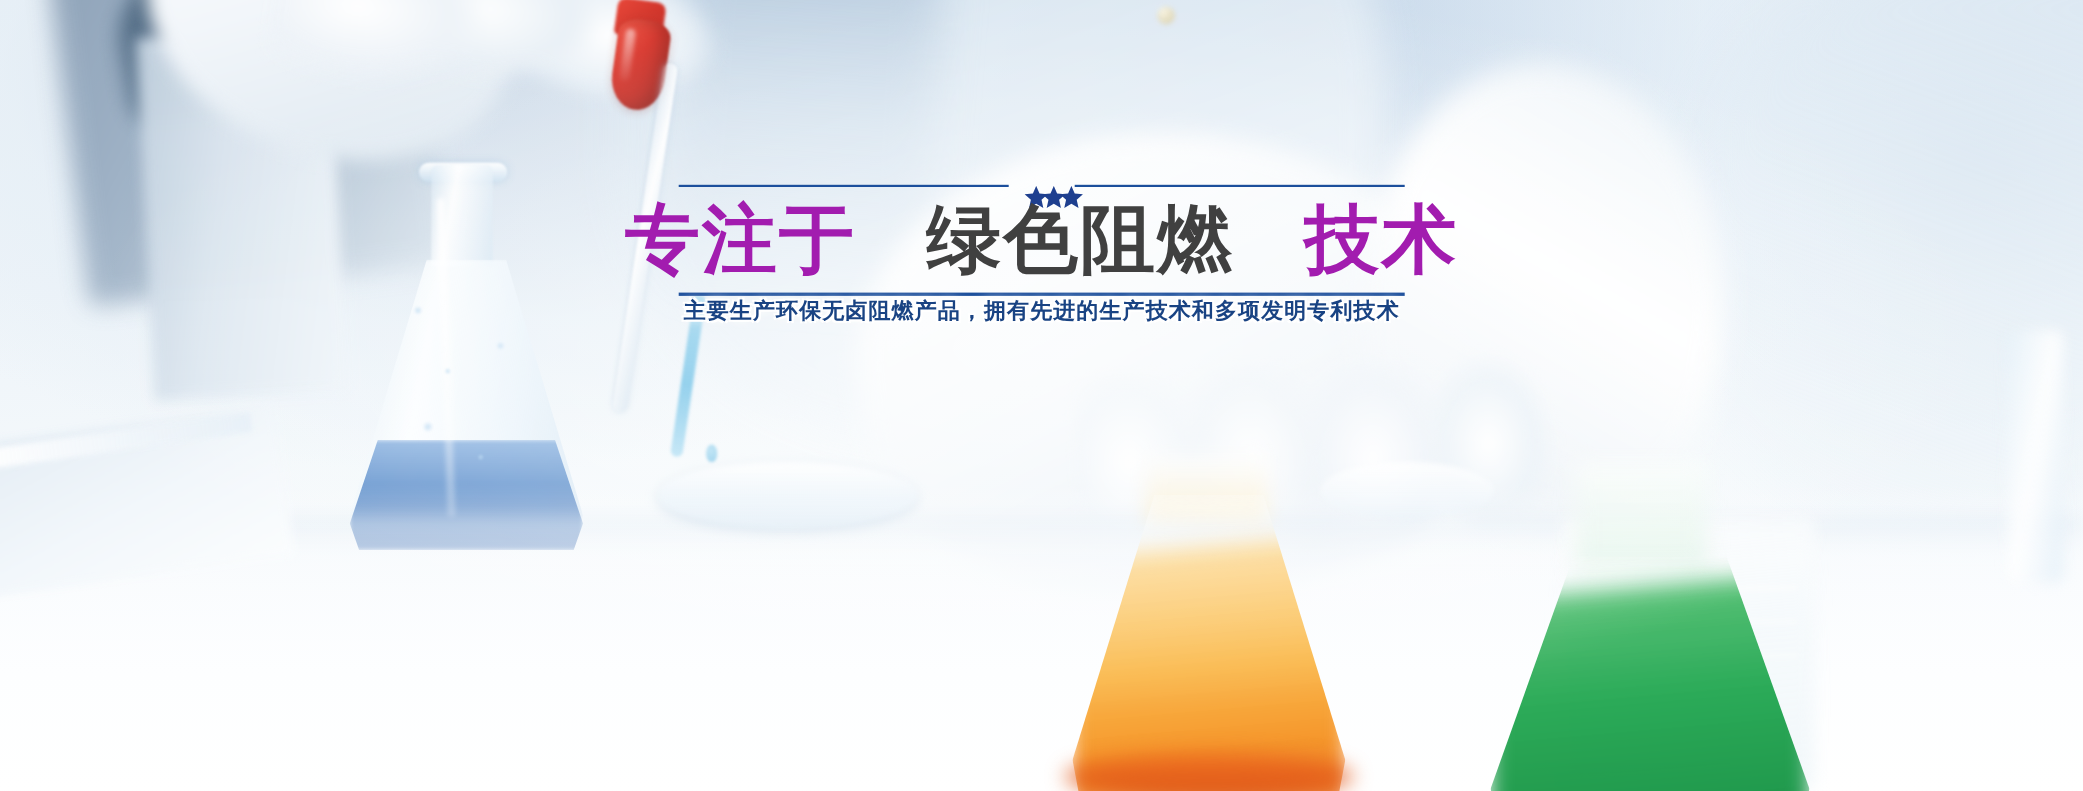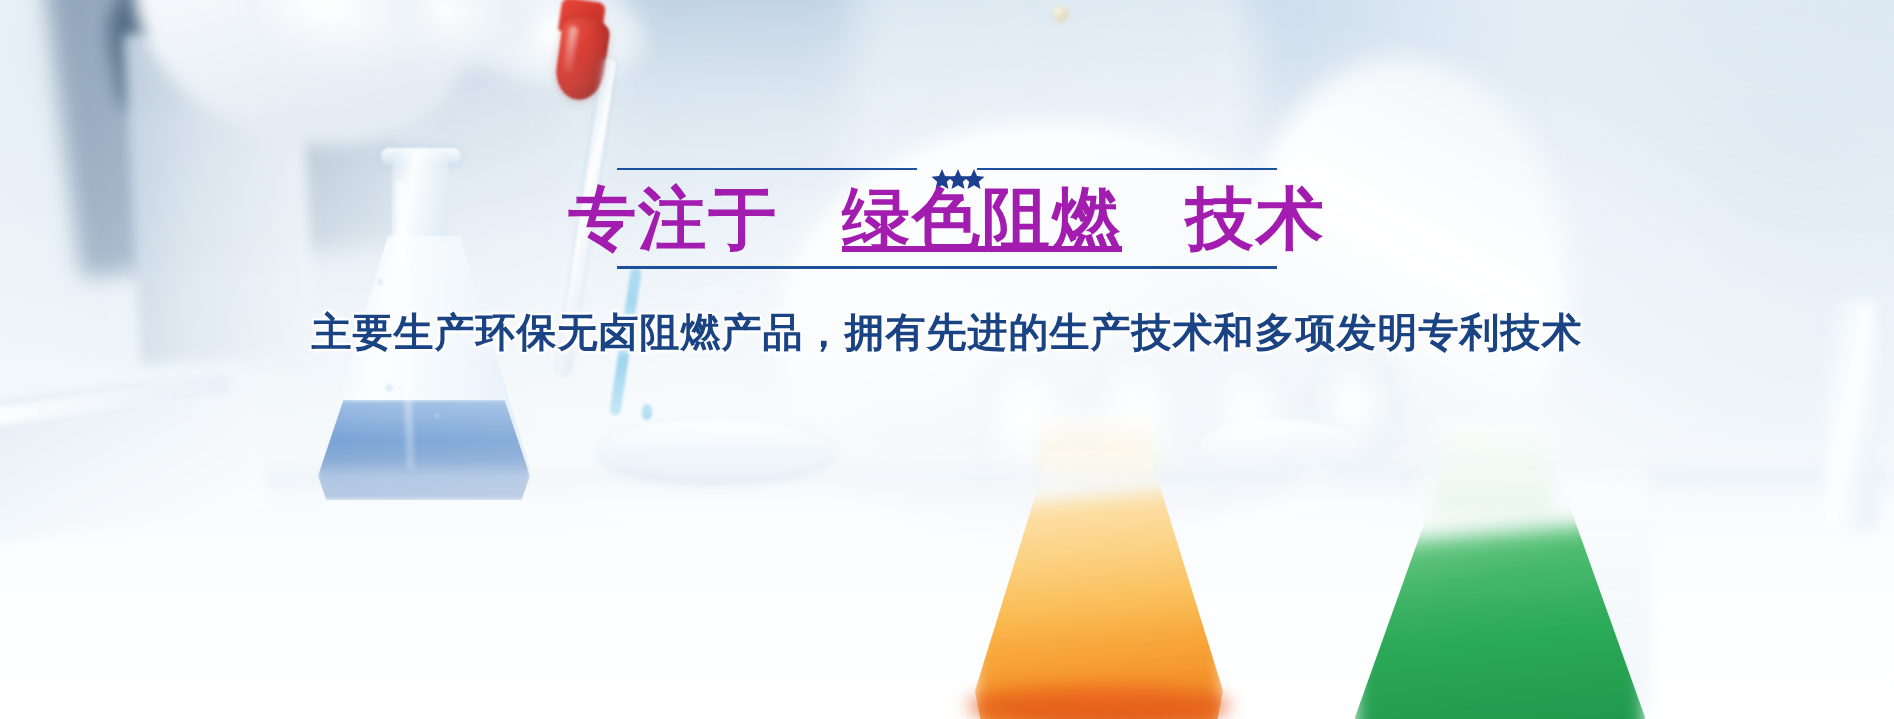--- a/index.html
+++ b/index.html
@@ -444,42 +444,41 @@
   .headline {
     font-size: 68px;
     font-weight: 700;
     letter-spacing: 2px;
     line-height: 1.18;
     white-space: nowrap;
     text-align: center;
     margin-top: 2px;
   }
   .hl-blue  { color: #a21caf; }
-  .hl-green { color: #a21caf; text-decoration: underline; }
+  .hl-green { color: #404040; }
   .hl-gap   { display: inline-block; width: 22px; }
 
   .under-rule {
     width: 660px;
     height: 3px;
     background: #1c4f9c;
     margin-top: 8px;
   }
 
   .eng-tagline {
     margin-top: 14px;
     font-size: 27px;
     font-weight: 700;
     letter-spacing: 1.2px;
     color: #1a4a9c;
     white-space: nowrap;
   }
 
   .cn-subtitle {
-    margin-top: 36px;
-    font-size: 40px;
+    font-size: 20px;
     font-weight: 700;
     letter-spacing: 1px;
     color: #194383;
     white-space: nowrap;
     text-shadow:
       -2px -2px 0 rgba(255,255,255,0.95),
        2px -2px 0 rgba(255,255,255,0.95),
       -2px  2px 0 rgba(255,255,255,0.95),
        2px  2px 0 rgba(255,255,255,0.95),
        0    0   8px rgba(255,255,255,0.95),

